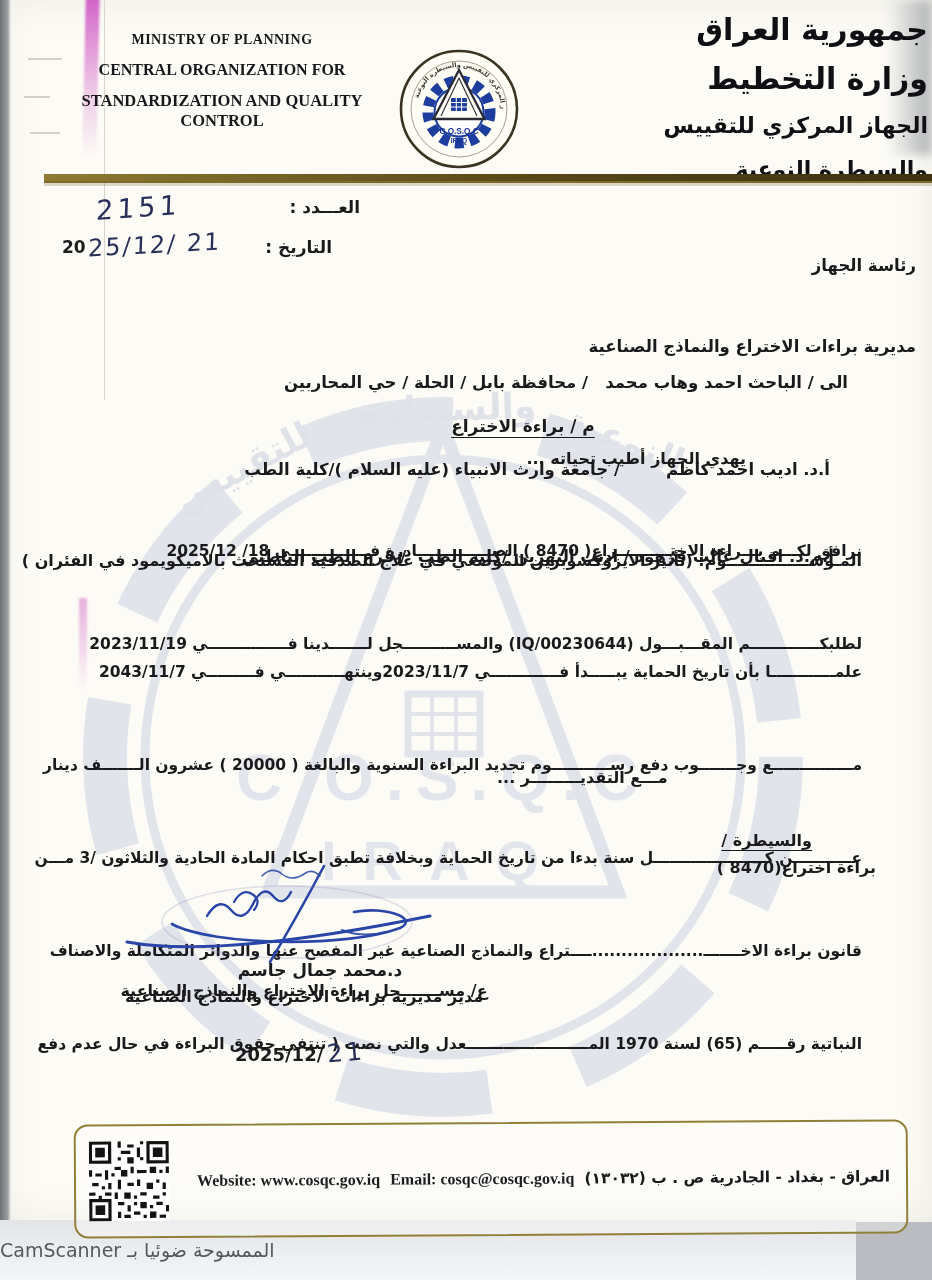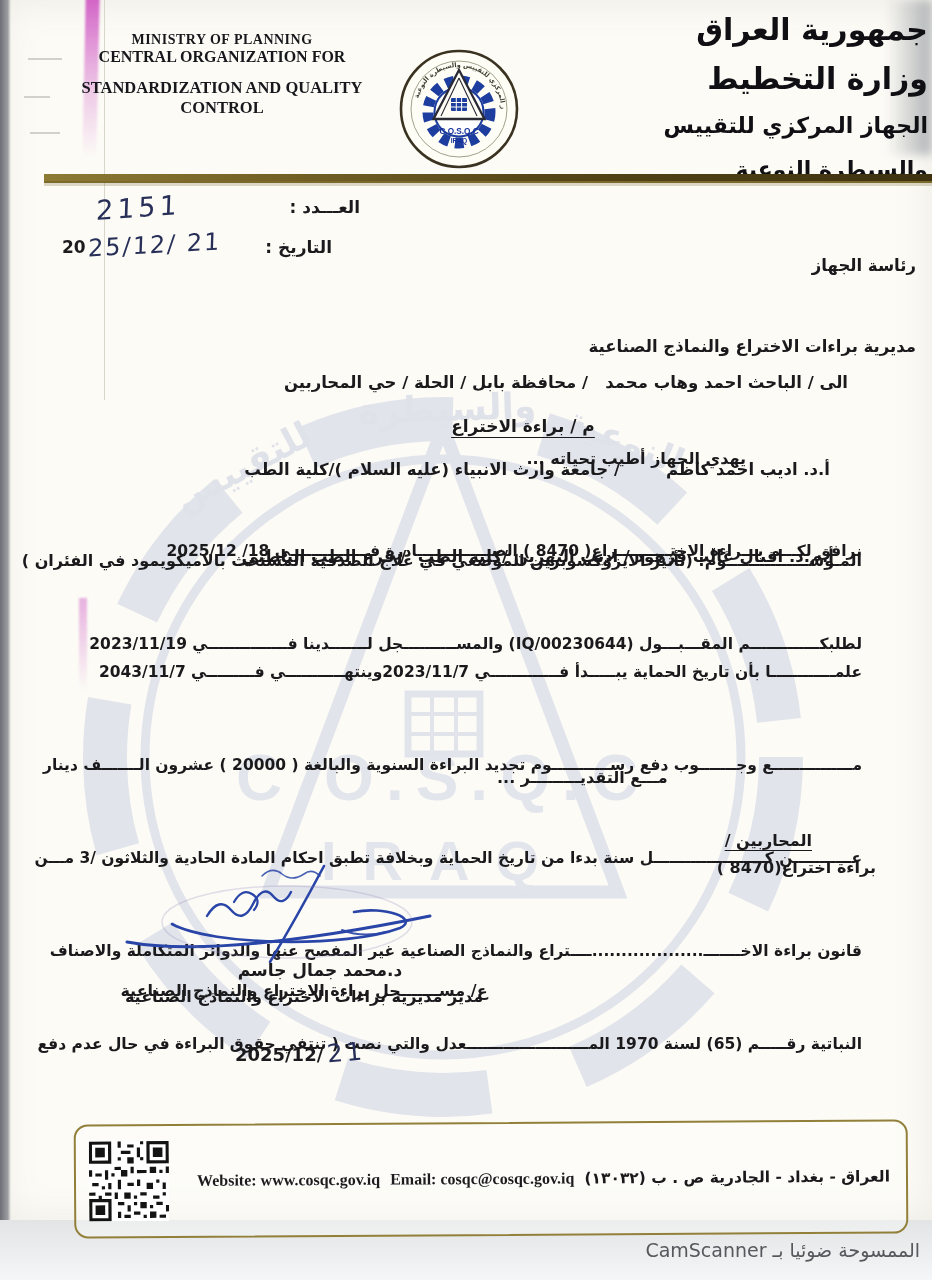--- a/index.html
+++ b/index.html
@@ -16,21 +16,21 @@
         background:linear-gradient(to bottom,rgba(201,62,188,.8),rgba(201,62,188,.25) 60%,rgba(201,62,188,0));
         transform:rotate(1.2deg);}
   .pink-streak2{position:absolute;left:79px;top:598px;width:8px;height:92px;filter:blur(1px);
         background:linear-gradient(to bottom,rgba(208,88,198,.45),rgba(208,88,198,0));}
   .fold-line{position:absolute;left:104px;top:0;width:1px;height:400px;background:#d9d6cb;}
   .pencil{position:absolute;height:2px;background:#b9b6ae;opacity:.6;}
   
   .en-header{position:absolute;left:46px;top:32px;width:352px;text-align:center;
         font-family:"Liberation Serif","DejaVu Serif",serif;color:#17181c;}
   .en-header .l1{font-size:14px;font-weight:bold;letter-spacing:.5px;}
-  .en-header .l2{font-size:16px;font-weight:bold;}
+  .en-header .l2{font-size:16px;font-weight:bold;margin-top:13px;}
   .en-header .l3{font-size:16.5px;font-weight:bold;margin-top:12px;}
   .logo{position:absolute;left:398px;top:48px;width:122px;height:122px;}
   .ar-header{position:absolute;right:4px;top:6px;width:338px;direction:rtl;
         color:#101014;font-weight:bold;}
   .ar-header .a1{font-size:30px;line-height:48px;}
   .ar-header .a2{font-size:30px;line-height:50px;}
   .ar-header .a3{font-size:22px;line-height:44px;}
   .header-rule{position:absolute;left:44px;right:0;top:174px;height:7px;
         background:linear-gradient(to right,#8d7a33,#574717 55%,#3d3110);
         border-bottom:2px solid #7b6a2c;box-shadow:0 3px 0 rgba(120,105,50,.25);}
@@ -85,23 +85,23 @@
   .footer-box{position:absolute;left:74px;top:1122px;width:830px;height:110px;
         border:2px solid #92803a;border-radius:14px;transform:rotate(-.35deg);
         display:flex;align-items:center;background:rgba(255,255,252,.35);}
   .qr{width:80px;height:80px;margin-left:13px;flex:0 0 auto;}
   .footer-texts{flex:1;display:flex;align-items:center;justify-content:space-evenly;
         padding:0 6px 0 18px;}
   .latin-contact{font-family:"Liberation Serif","DejaVu Serif",serif;font-weight:bold;
         font-size:16px;color:#1c1c1f;white-space:nowrap;}
   .footer-address{font-size:15.5px;white-space:nowrap;}
   
-  .cam-bar{position:absolute;left:0;top:1220px;width:932px;height:60px;
+  .cam-bar{position:absolute;left:0;top:1220px;width:856px;height:60px;
         background:linear-gradient(#e2e4e6,#f5f6f7);display:flex;align-items:center;
-        justify-content:flex-end;padding-right:12px;box-sizing:border-box;}
+        padding-right:6px;box-sizing:border-box;}
   .cam-text{direction:rtl;font-size:19px;color:#55585c;font-family:"DejaVu Sans",sans-serif;}
 </style>
 </head>
 <body>
 
 <div class="stage">
   <div class="page">
 
     <div class="watermark">
       <svg width="856" height="786" viewBox="0 0 856 786">
@@ -189,21 +189,21 @@
       <div class="ar para para2">
         <div class="nowrap">علمــــــــــــا بأن تاريخ الحماية يبـــــدأ فـــــــــــــي 2023/11/7وينتهـــــــــــي فـــــــــي 2043/11/7</div>
         <div class="nowrap">مـــــــــــــــع وجـــــــوب دفع رســـــــــــوم تجديد البراءة السنوية والبالغة ( 20000 ) عشرون الـــــــف دينار</div>
         <div class="nowrap">عـــــــــــن كـــــــــــــــــــــل سنة بدءا من تاريخ الحماية وبخلافة تطبق احكام المادة الحادية والثلاثون /3 مـــن</div>
         <div class="nowrap">قانون براءة الاخـــــــ...................ــــتراع والنماذج الصناعية غير المفصح عنها والدوائر المتكاملة والاصناف</div>
         <div class="nowrap">النباتية رقـــــم (65) لسنة 1970 المـــــــــــــــــــــــعدل والتي نصت ( تنتفي حقوق البراءة في حال عدم دفع</div>
       </div>
 
       <div class="ar closing">مـــع التقديـــــــــر ...</div>
 
-      <div class="ar attach-label">المحاربين /</div>
+      <div class="ar attach-label">والسيطرة /</div>
       <div class="ar attach-item">براءة اختراع(8470 )</div>
 
       <svg class="sig-svg" viewBox="0 0 342 108">
         <g fill="none" stroke="#2945a8" stroke-linecap="round">
           <path d="M15,82 C70,92 160,88 318,56" stroke-width="3"></path>
           <path d="M212,6 C196,36 176,72 158,102" stroke-width="2.6"></path>
           <path d="M95,56 q12,-20 24,-6 t22,-6 t20,-8 t18,-4" stroke-width="2.4"></path>
           <path d="M60,64 C100,86 235,88 288,68 C308,58 272,46 242,52" stroke-width="2.6"></path>
           <path d="M122,42 q8,-14 18,-8 q10,6 2,16" stroke-width="2.2"></path>
           <path d="M150,16 q10,-10 20,-2 q10,8 22,0 q8,-6 16,2" stroke-width="1.6" opacity=".85"></path>

